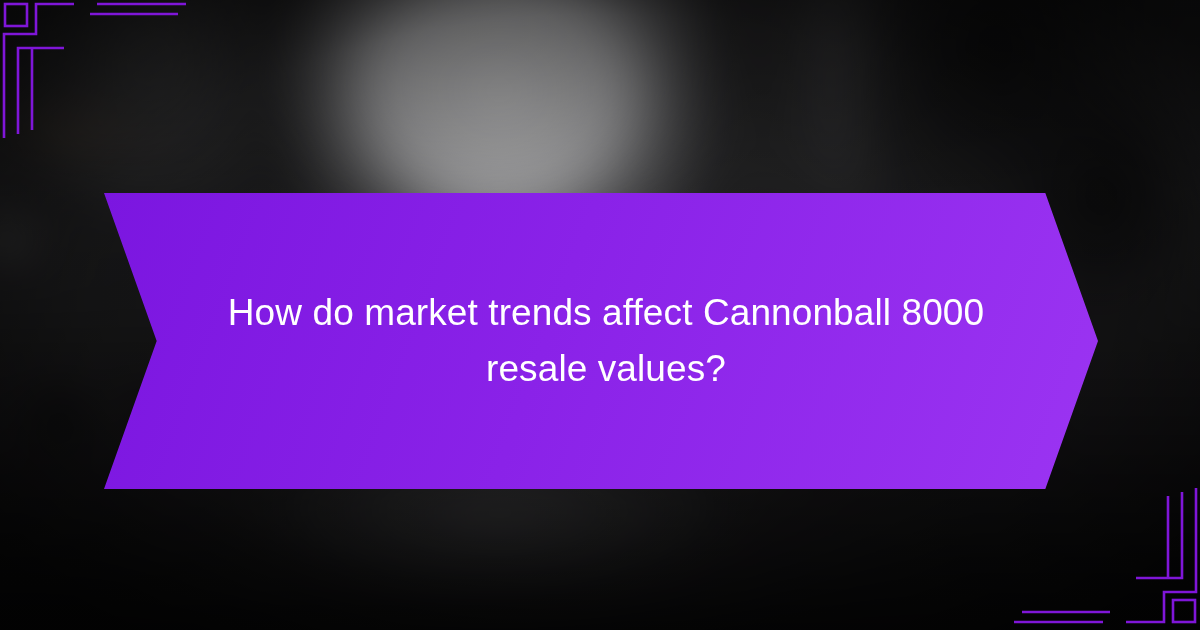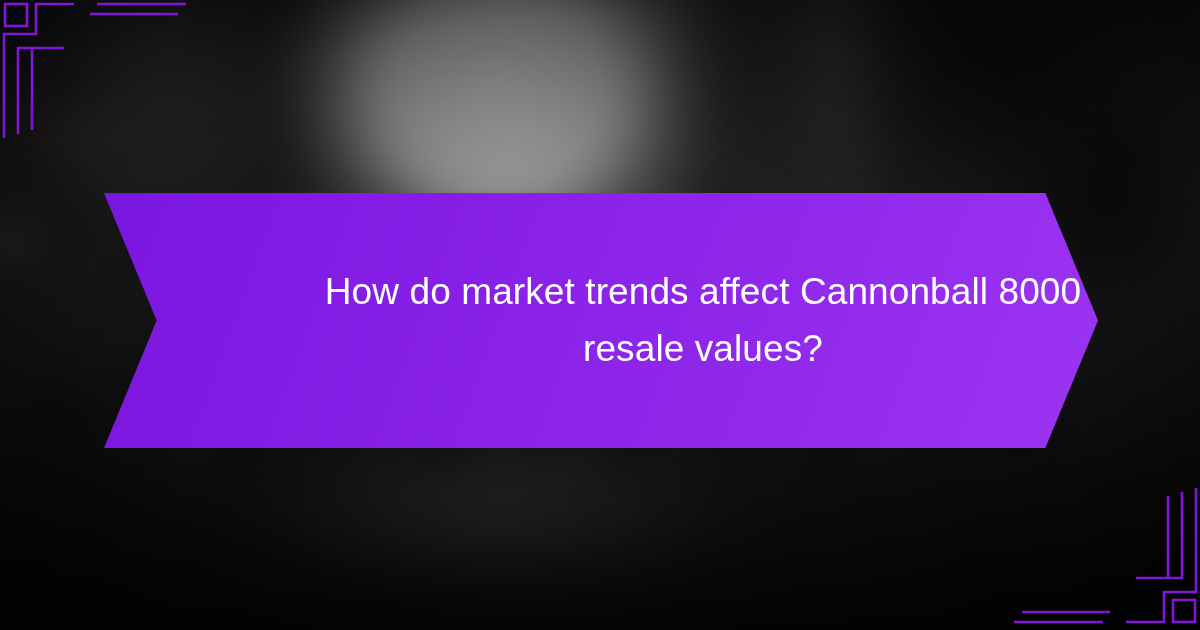--- a/index.html
+++ b/index.html
@@ -70,27 +70,27 @@
   .corner { position: absolute; }
   .corner-tl { top: 0; left: 0; }
   .corner-br { right: 0; bottom: 0; }
 
   
   .banner {
     position: absolute;
     left: 104px;
     top: 193px;
     width: 994px;
-    height: 255px;
+    height: 296px;
     background: linear-gradient(110deg, #7b16e0 0%, #8a22e8 45%, #9b34f2 100%);
     -webkit-clip-path: polygon(0% 0%, 94.7% 0%, 100% 50%, 94.7% 100%, 0% 100%, 5.3% 50%);
     clip-path: polygon(0% 0%, 94.7% 0%, 100% 50%, 94.7% 100%, 0% 100%, 5.3% 50%);
     display: flex;
     align-items: center;
-    justify-content: flex-end;
+    justify-content: center;
   }
   .banner-text {
     width: 790px;
     margin-left: 10px;
     text-align: center;
     color: #ffffff;
     font-size: 37px;
     line-height: 1.52;
     font-weight: 400;
     letter-spacing: 0.1px;

